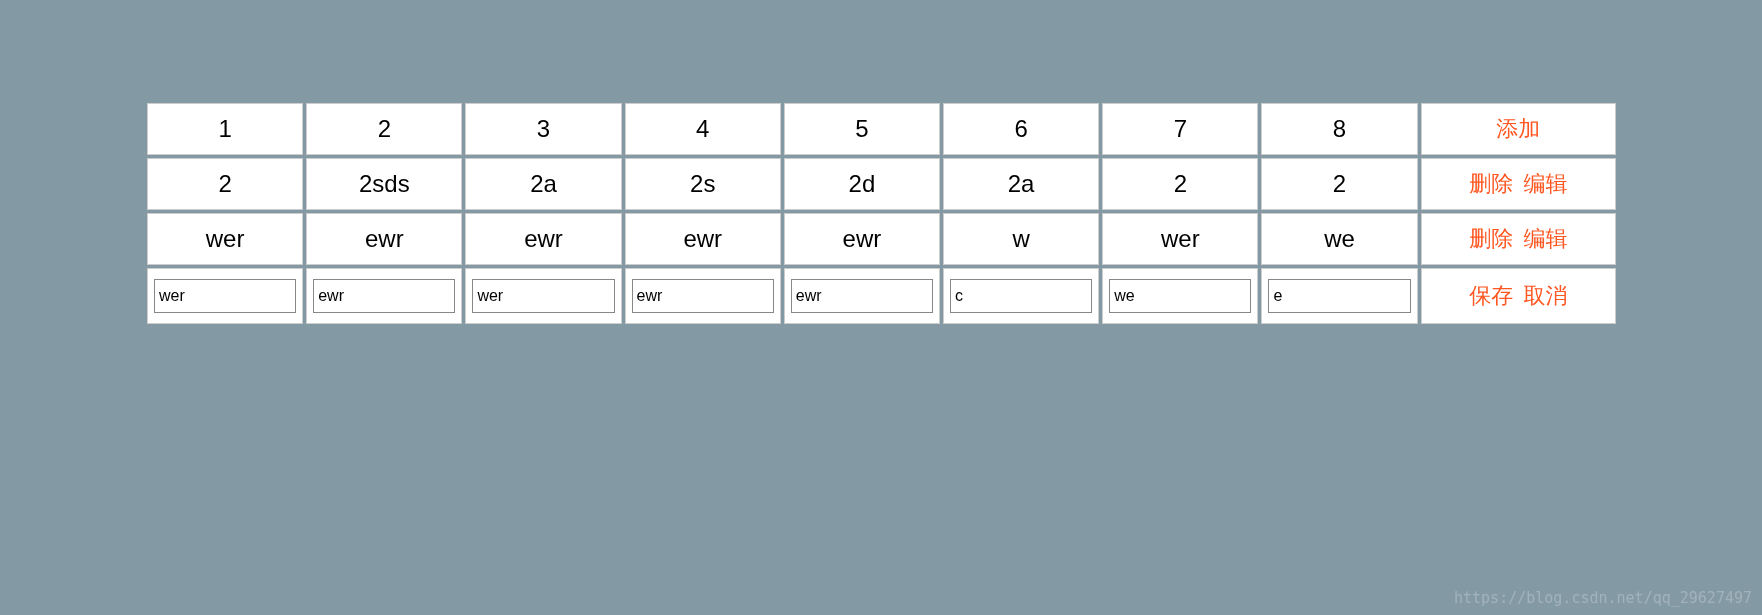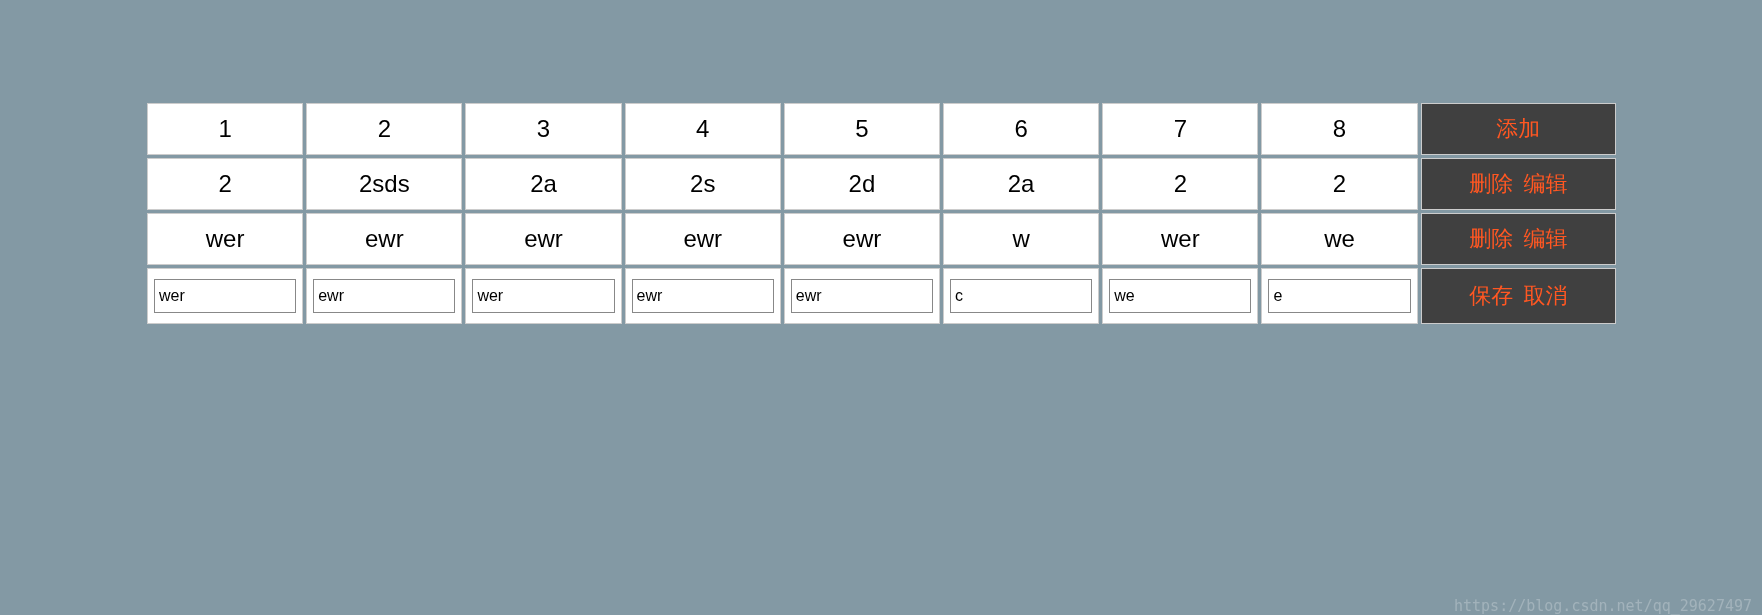--- a/index.html
+++ b/index.html
@@ -29,21 +29,21 @@
       background-color: #ffffff;
       border: 1px solid #ccc;
       height: 52px;
       text-align: center;
       vertical-align: middle;
       font-size: 24px;
       color: #000000;
       width: 144px;
     }
     .cell-action {
-      background-color: #404040;
+      background-color: #ffffff;
       border: 1px solid #ccc;
       height: 52px;
       text-align: center;
       vertical-align: middle;
       font-size: 22px;
       color: #ff5722;
       width: 180px;
       white-space: nowrap;
     }
     .action-link {
@@ -71,21 +71,21 @@
     .input-field-empty {
       width: 100%;
       height: 42px;
       border: 1px solid #888;
       background-color: #ffffff;
       font-size: 16px;
       padding: 2px 4px;
     }
     .watermark {
       position: absolute;
-      bottom: 0;
+      bottom: 8px;
       right: 10px;
       color: rgba(255,255,255,0.25);
       font-size: 15px;
       font-family: monospace;
     }
   </style>
 </head>
 <body>
 
 <div class="table-container">

